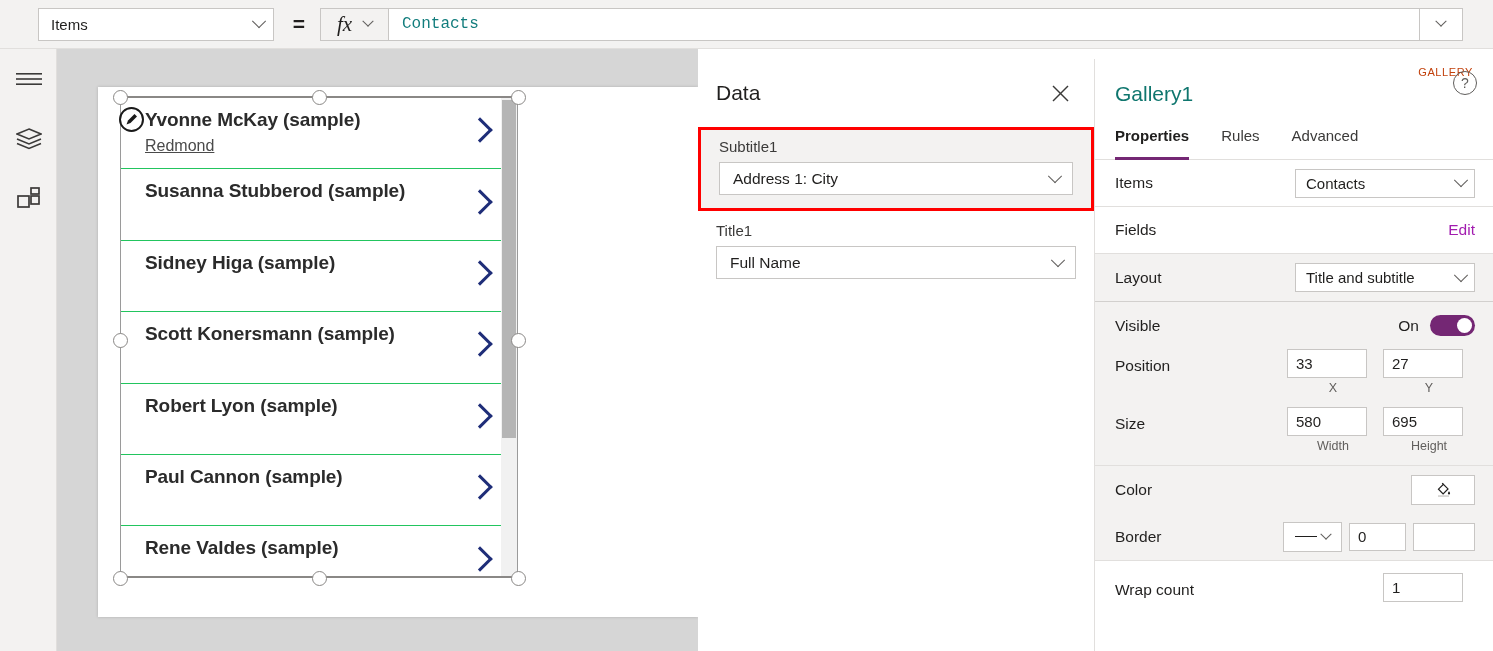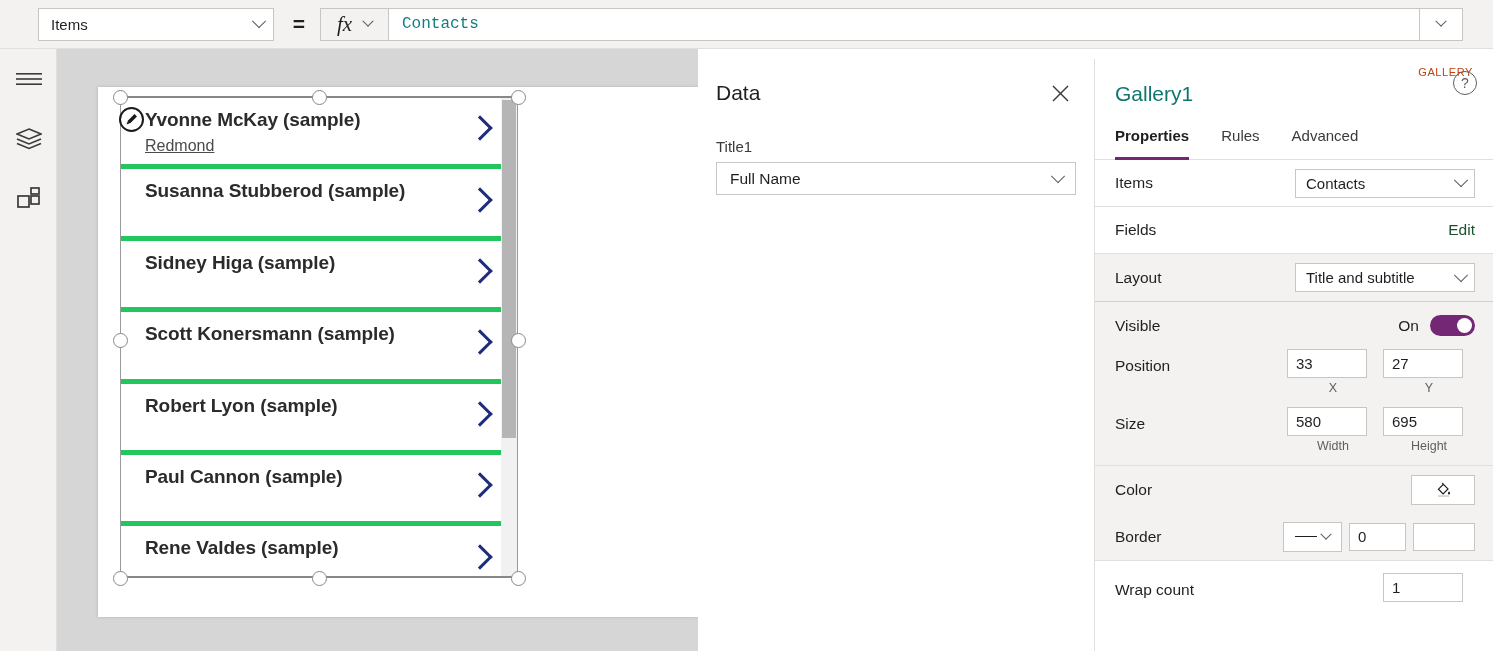--- a/index.html
+++ b/index.html
@@ -153,21 +153,21 @@
     overflow: hidden;
   }
   .gallery-rows {
     position: absolute;
     left: 0; top: 0;
     width: 380px;
   }
   .g-row {
     position: relative;
     height: 71.4px;
-    border-bottom: 5px solid #22c55e;
+    border-bottom: 1px solid #22c55e;
     box-sizing: border-box;
     padding: 9px 0 0 24px;
     cursor: pointer;
   }
   .g-row .g-title {
     font-size: 19px;
     font-weight: bold;
     color: #2b2b2b;
     letter-spacing: -0.1px;
     line-height: 26px;
@@ -378,21 +378,21 @@
     display: flex;
     align-items: center;
     padding: 0 8px 0 10px;
     font-size: 15px;
     color: #201f1e;
     cursor: pointer;
   }
   .pp-dd .v { flex: 1; }
   .edit-link {
     font-size: 15.5px;
-    color: #14532d;
+    color: #a21caf;
     cursor: pointer;
   }
   .block-gray {
     background: #f3f2f1;
     border-bottom: 1px solid #e1dfdd;
     padding: 0;
   }
   .block-gray .prow {
     background: transparent;
     border-bottom: none;
@@ -614,20 +614,27 @@
     <div class="dp-header">
       <div class="dp-title">Data</div>
       <div class="dp-close">
         <svg width="17" height="17" viewBox="0 0 17 17" aria-hidden="true">
           <line x1="1" y1="1" x2="16" y2="16" stroke="#3b3a39" stroke-width="1.4"></line>
           <line x1="16" y1="1" x2="1" y2="16" stroke="#3b3a39" stroke-width="1.4"></line>
         </svg>
       </div>
     </div>
     <div id="data-fields">
+        <div class="field-group highlight">
+          <div class="field-label">Subtitle1</div>
+          <div class="field-dd">
+            <span class="v">Address 1: City</span>
+            <span class="chev"></span>
+          </div>
+        </div>
         <div class="field-group">
           <div class="field-label">Title1</div>
           <div class="field-dd">
             <span class="v">Full Name</span>
             <span class="chev"></span>
           </div>
         </div>
       </div>
   </div>
 

